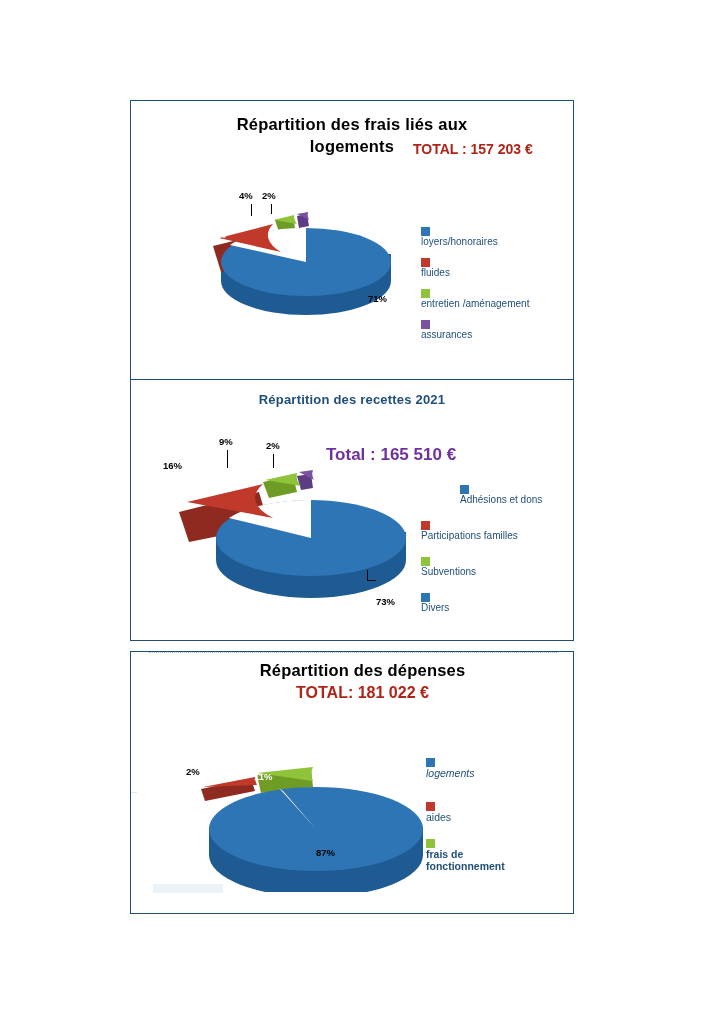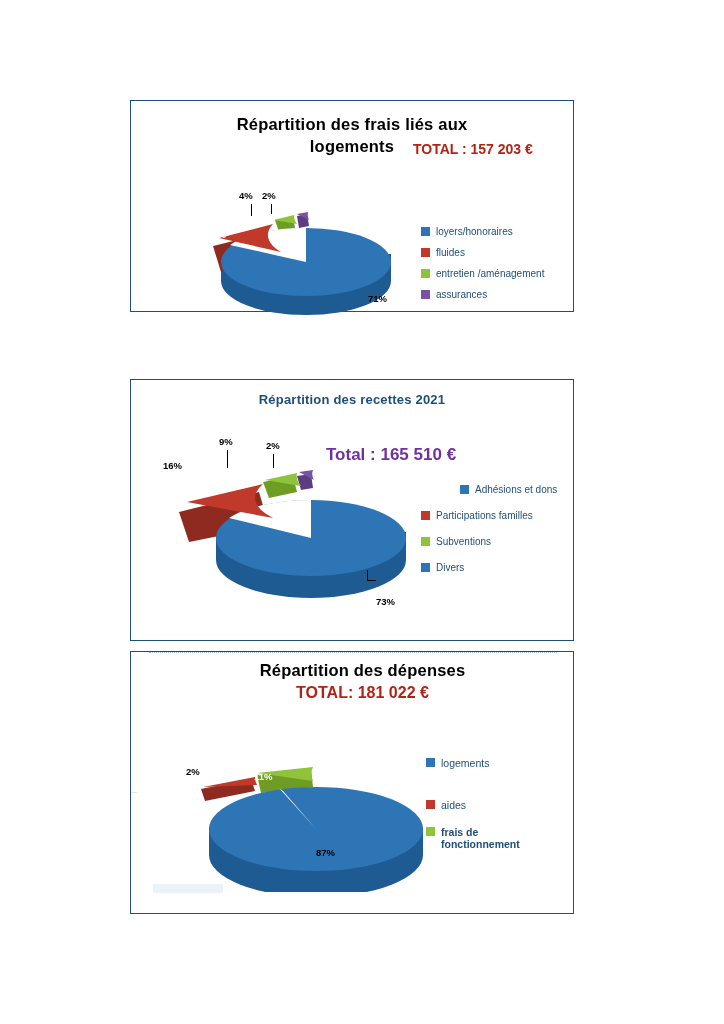--- a/index.html
+++ b/index.html
@@ -22,21 +22,21 @@
     height: 1024px;
   }
 
   .chart-box {
     position: absolute;
     border: 1px solid #1f4e79;
     background: #ffffff;
     box-sizing: border-box;
   }
 
-  #box1 { left: 130px; top: 100px; width: 444px; height: 212px; }
+  #box1 { left: 130px; top: 100px; width: 444px; height: 280px; }
   #box2 { left: 130px; top: 379px; width: 444px; height: 262px; }
   #box3 { left: 130px; top: 651px; width: 444px; height: 263px; padding-left: 21px; }
 
   .title-row {
     text-align: center;
     padding-top: 12px;
   }
   .chart-title {
     font-weight: bold;
     color: #000000;
@@ -58,20 +58,21 @@
   .legend {
     position: absolute;
     font-size: 10px;
     color: #1f4e79;
   }
   .legend .lrow {
     display: flex;
     align-items: flex-start;
     margin-bottom: 9px;
     line-height: 12px;
+    flex-direction: column;
   }
   .legend .swatch {
     width: 9px; height: 9px;
     margin-right: 6px;
     margin-top: 1px;
     flex: 0 0 auto;
   }
   .legend .ltext { white-space: pre-line; }
 
   .pct {
@@ -230,21 +231,21 @@
       <path d="M145,82 L108,41 A107,42 0 0 0 112,44 Z" fill="#ffffff"></path>
       <path d="M32,40 L84,30 A95,37 0 0 0 86,38 Z" fill="#c0392b"></path>
       <path d="M86,26 L142,20 A98,38 0 0 0 142,34 Z" fill="#8fc33a"></path>
     </svg>
 
     <div class="pct" style="left:185px; top:195px;">87%</div>
     <div class="pct" style="left:55px; top:114px;">2%</div>
     <div class="pct white" style="left:123px; top:119px;">11%</div>
 
     <div class="legend" style="left:295px; top:105px; width:145px; font-size:10.5px;">
-      <div class="lrow" style="margin-bottom:30px;">
+      <div class="lrow" style="margin-bottom:22px;font-style:italic;">
         <span class="swatch" style="background:#2e75b6;"></span>
         <span class="ltext">logements</span>
       </div>
       <div class="lrow" style="margin-bottom:15px;">
         <span class="swatch" style="background:#c0392b;"></span>
         <span class="ltext">aides</span>
       </div>
       <div class="lrow">
         <span class="swatch" style="background:#8fc33a;"></span>
         <span class="ltext" style="width:95px;font-weight:bold;">frais de fonctionnement</span>

